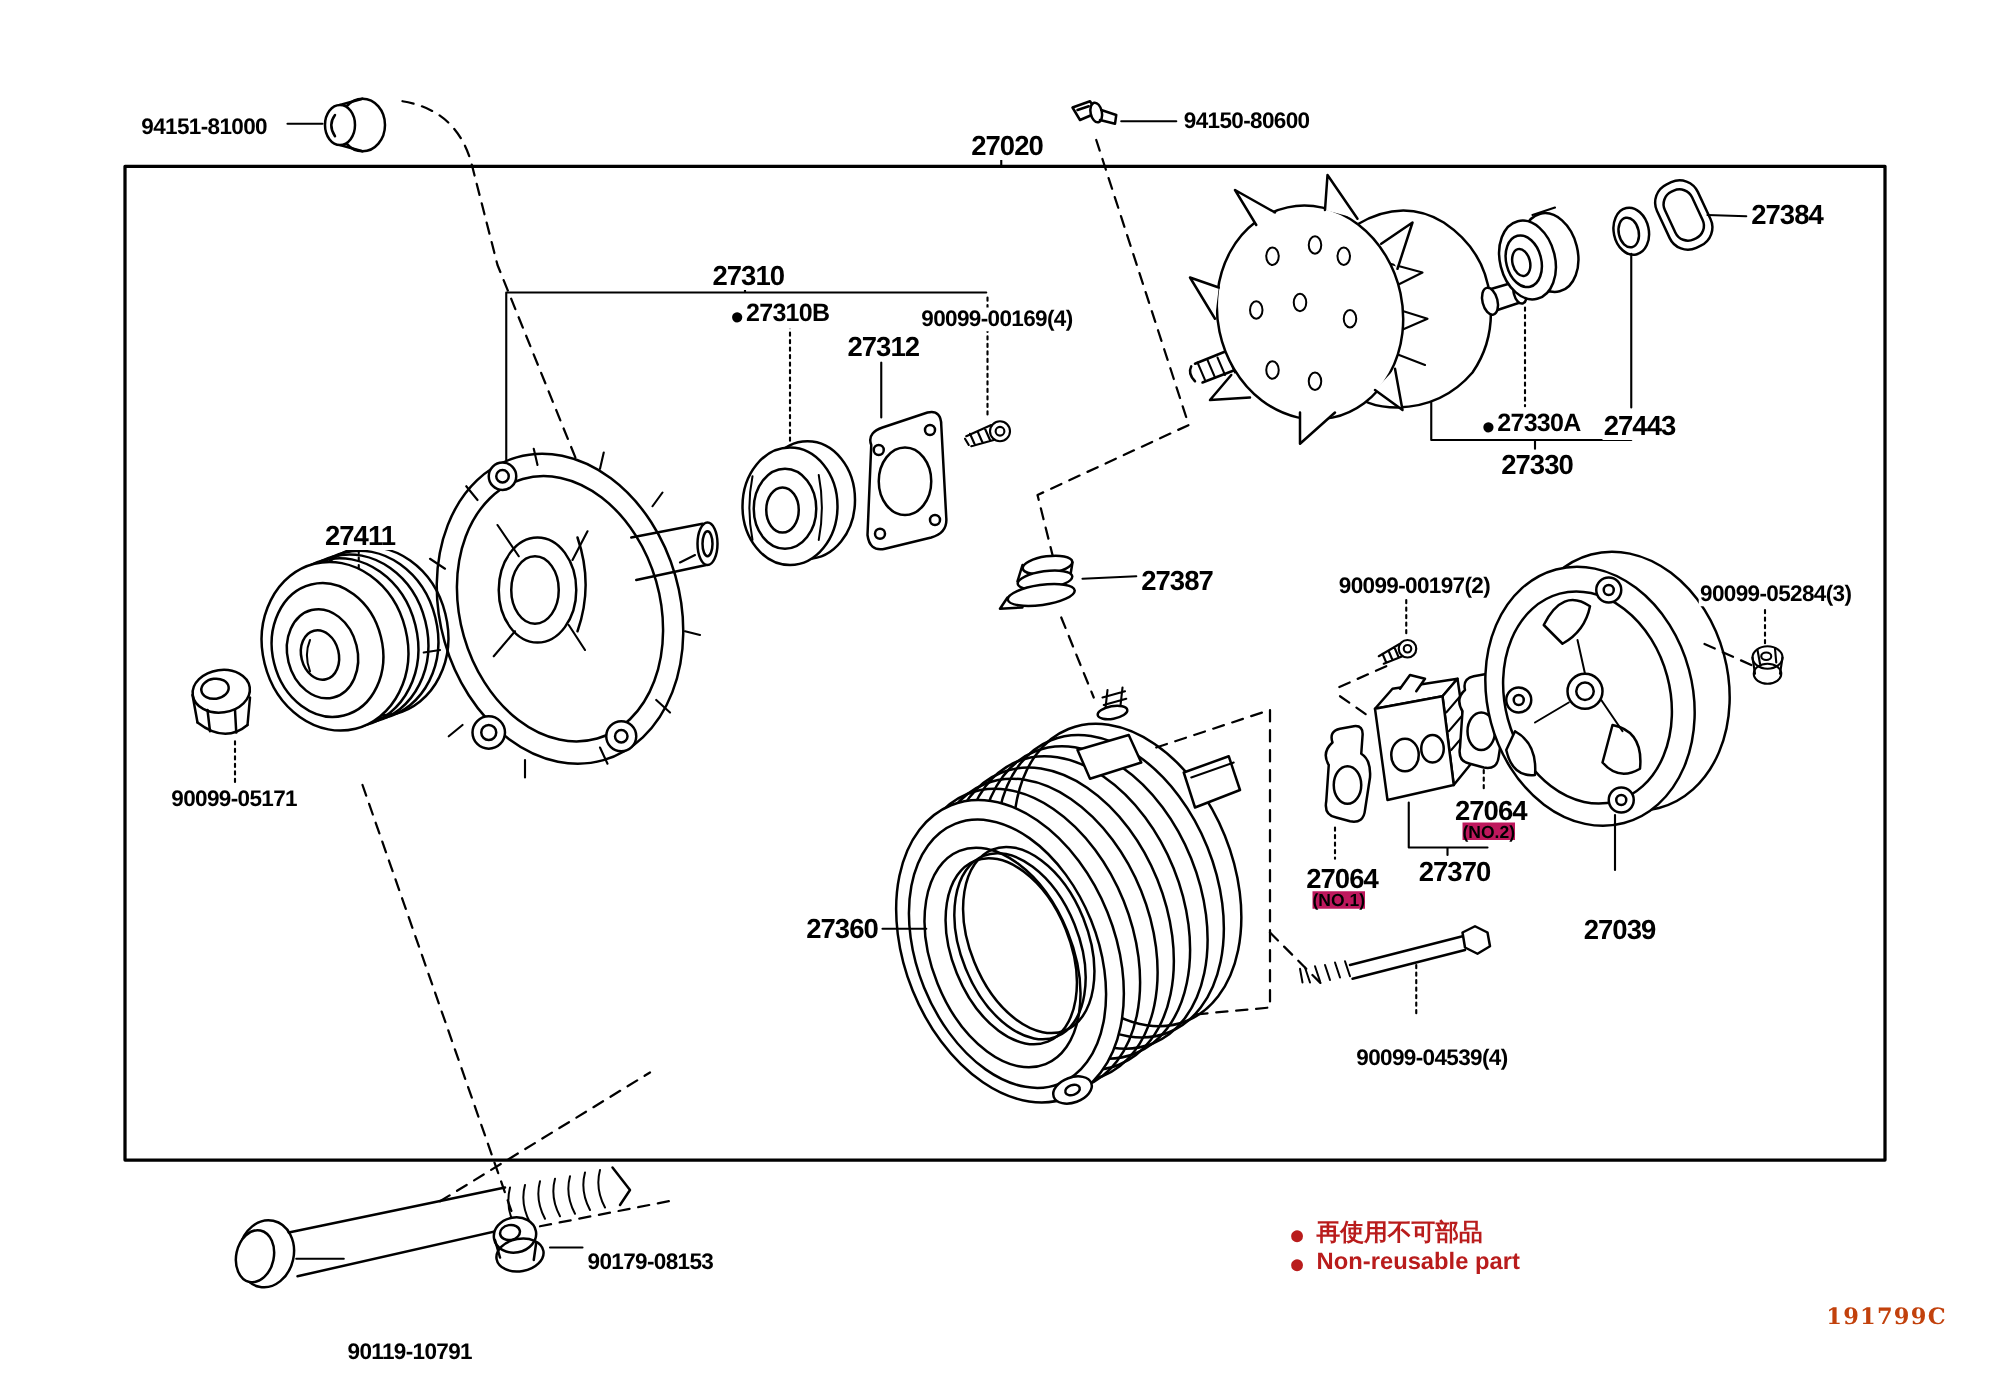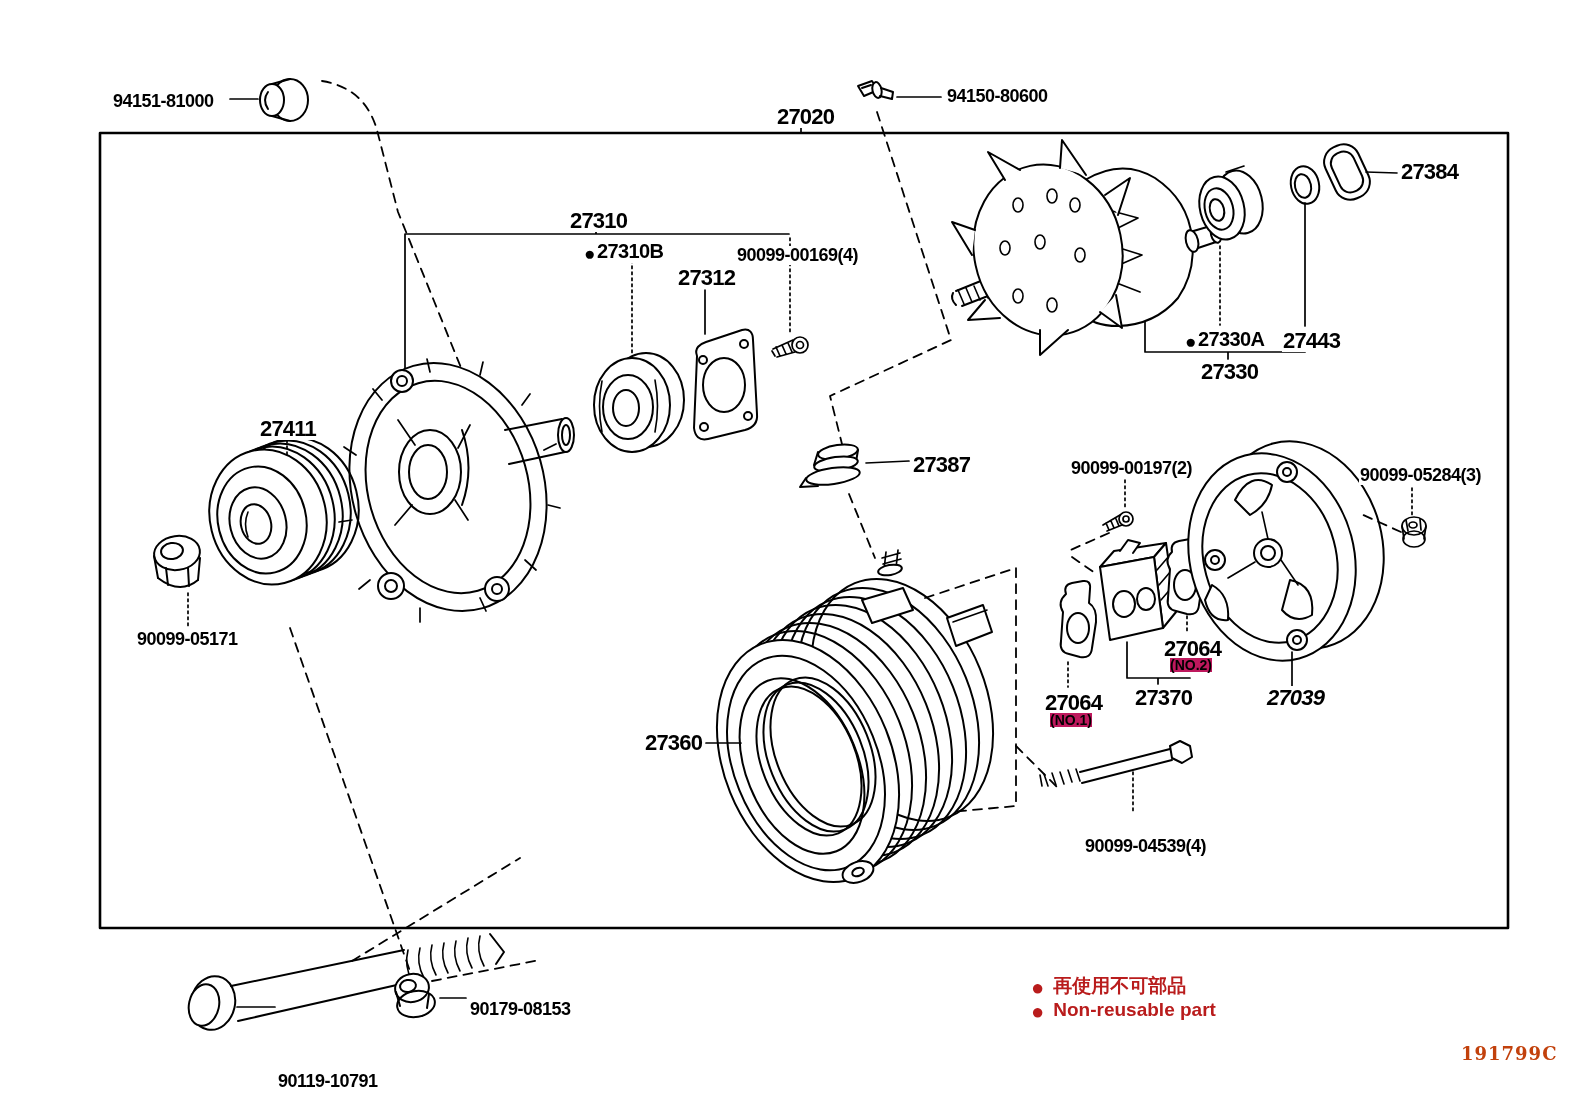--- a/index.html
+++ b/index.html
@@ -16,21 +16,21 @@
   
   #c0{left:112px;top:92px;}      #c1{left:946px;top:87px;}
   #c2{left:776px;top:105px;}     #c3{left:1400px;top:160px;}
   #c4{left:569px;top:209px;}     #c5{left:583px;top:241px;}
   #c6{left:736px;top:246px;}     #c7{left:677px;top:266px;}
   #c8{left:1184px;top:329px;}    #c9{left:1282px;top:329px;}
   #c10{left:1200px;top:360px;}   #c11{left:259px;top:417px;}
   #c12{left:912px;top:453px;}    #c13{left:1070px;top:459px;}
   #c14{left:1359px;top:466px;}   #c15{left:136px;top:630px;}
   #c16{left:1163px;top:637px;}   #s16{left:1170px;top:658px;}
-  #c17{left:1134px;top:686px;}   #c18{left:1266px;top:686px;font-style:italic;}
+  #c17{left:1134px;top:686px;}   #c18{left:1266px;top:732px;}
   #c19{left:1044px;top:691px;}   #s19{left:1050px;top:713px;}
   #c20{left:644px;top:731px;}    #c21{left:1084px;top:816px;margin-top:21px;}
   #c22{left:277px;top:1048px;margin-top:24px;}   #c23{left:469px;top:1000px;}
   
   .legend-row{position:absolute;left:1031px;color:#b91c1c;font-weight:bold;font-size:19px;}
   #legend-jp{top:973px;}
   #legend-en{top:999px;}
   .legend-row .dot{font-size:22px;margin-right:9px;vertical-align:-3px;}
   #doc-code{position:absolute;left:1461px;top:1043px;color:#c2410c;font-size:18px;font-weight:600;
             font-family:"DejaVu Serif",serif;letter-spacing:1px;}

